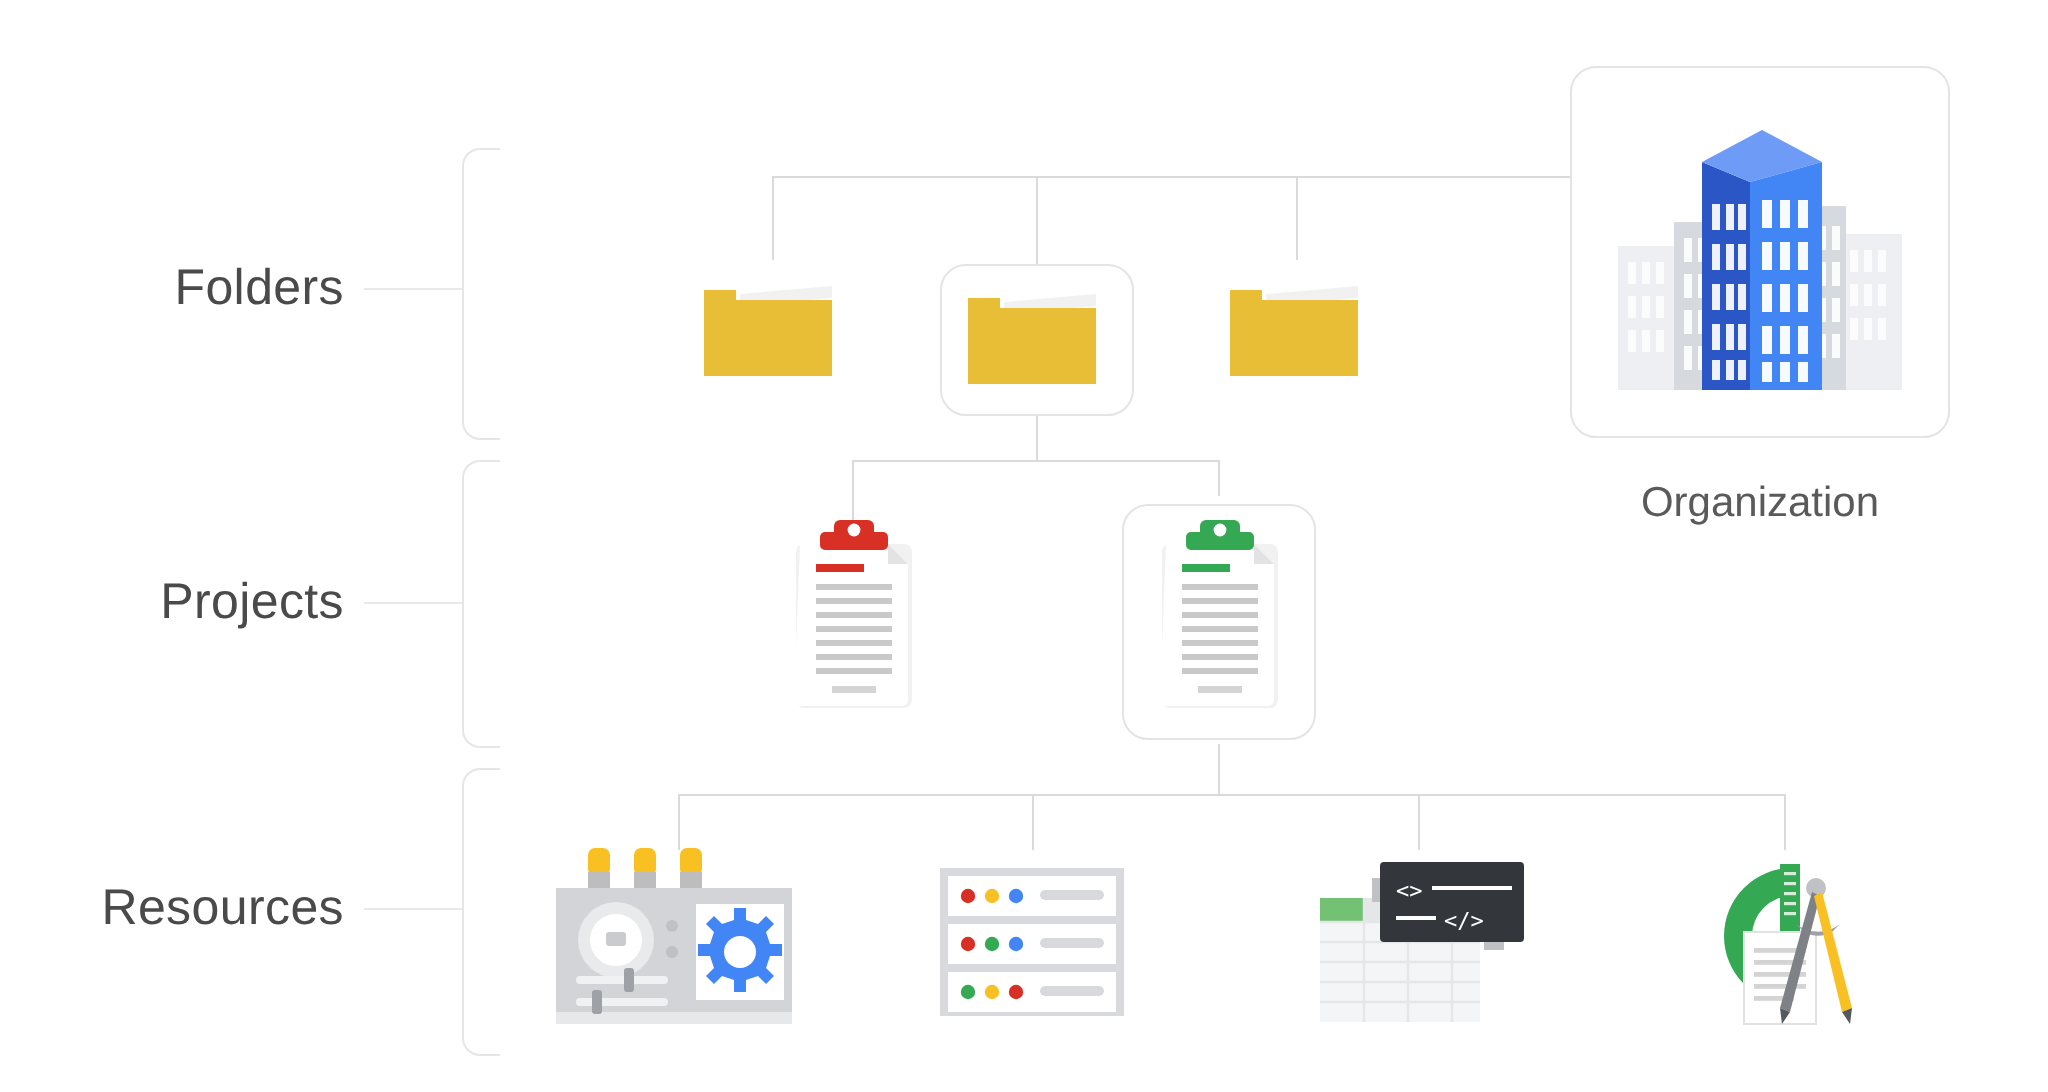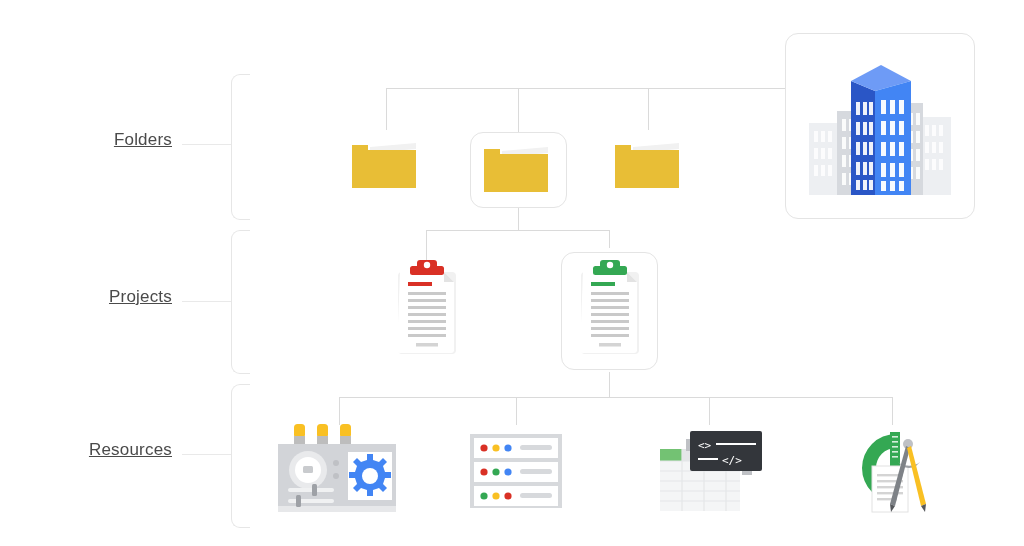--- a/index.html
+++ b/index.html
@@ -3,22 +3,22 @@
 <meta charset="utf-8">
 <style>
   html,body{margin:0;padding:0;background:#ffffff;}
   body{width:1024px;height:546px;position:relative;overflow:hidden;
        font-family:"Liberation Sans","DejaVu Sans",sans-serif;
        -webkit-font-smoothing:antialiased;}
 
   #stage{position:absolute;left:0;top:0;width:1024px;height:546px;}
 
   
-  .tier-label{position:absolute;color:#4a4a4a;font-size:17px;font-weight:400;
-              text-align:right;white-space:nowrap;letter-spacing:.2px;text-decoration:underline;}
+  .tier-label{position:absolute;color:#4a4a4a;font-size:25px;font-weight:400;
+              text-align:right;white-space:nowrap;letter-spacing:.2px;}
 
   
   .bracket{position:absolute;border:1.6px solid #e6e6e6;border-right:none;
            border-radius:9px 0 0 9px;background:transparent;}
   .bracket-tick{position:absolute;height:0;border-top:1.6px solid #e9e9e9;}
 
   
   .ln-h{position:absolute;height:0;border-top:1.6px solid #dadada;}
   .ln-v{position:absolute;width:0;border-left:1.6px solid #dadada;}
 
@@ -167,20 +167,21 @@
         <rect x="76" y="108" width="5" height="14"></rect>
           <rect x="85" y="108" width="5" height="14"></rect>
           <rect x="94" y="108" width="5" height="14"></rect>
         <rect x="76" y="126" width="5" height="10"></rect>
           <rect x="85" y="126" width="5" height="10"></rect>
           <rect x="94" y="126" width="5" height="10"></rect>
       </g>
     </svg>
   </div>
   <div class="org-caption" style="left:760px;top:238px;">
+    <div>Organization</div>
   </div>
 
   <div class="icon" style="left:350px;top:139px;">
     <svg width="72" height="55" viewBox="0 0 72 55">
       <path d="M4 10 h14 v5 h-14 z" fill="#EFEFEF"></path>
       <path d="M20 8 L66 4 L66 10 L20 14 Z" fill="#F1F1F1"></path>
       <path d="M2 6 h16 v5 h48 v38 h-64 z" fill="#E8BE36"></path>
     </svg>
   </div>
 

